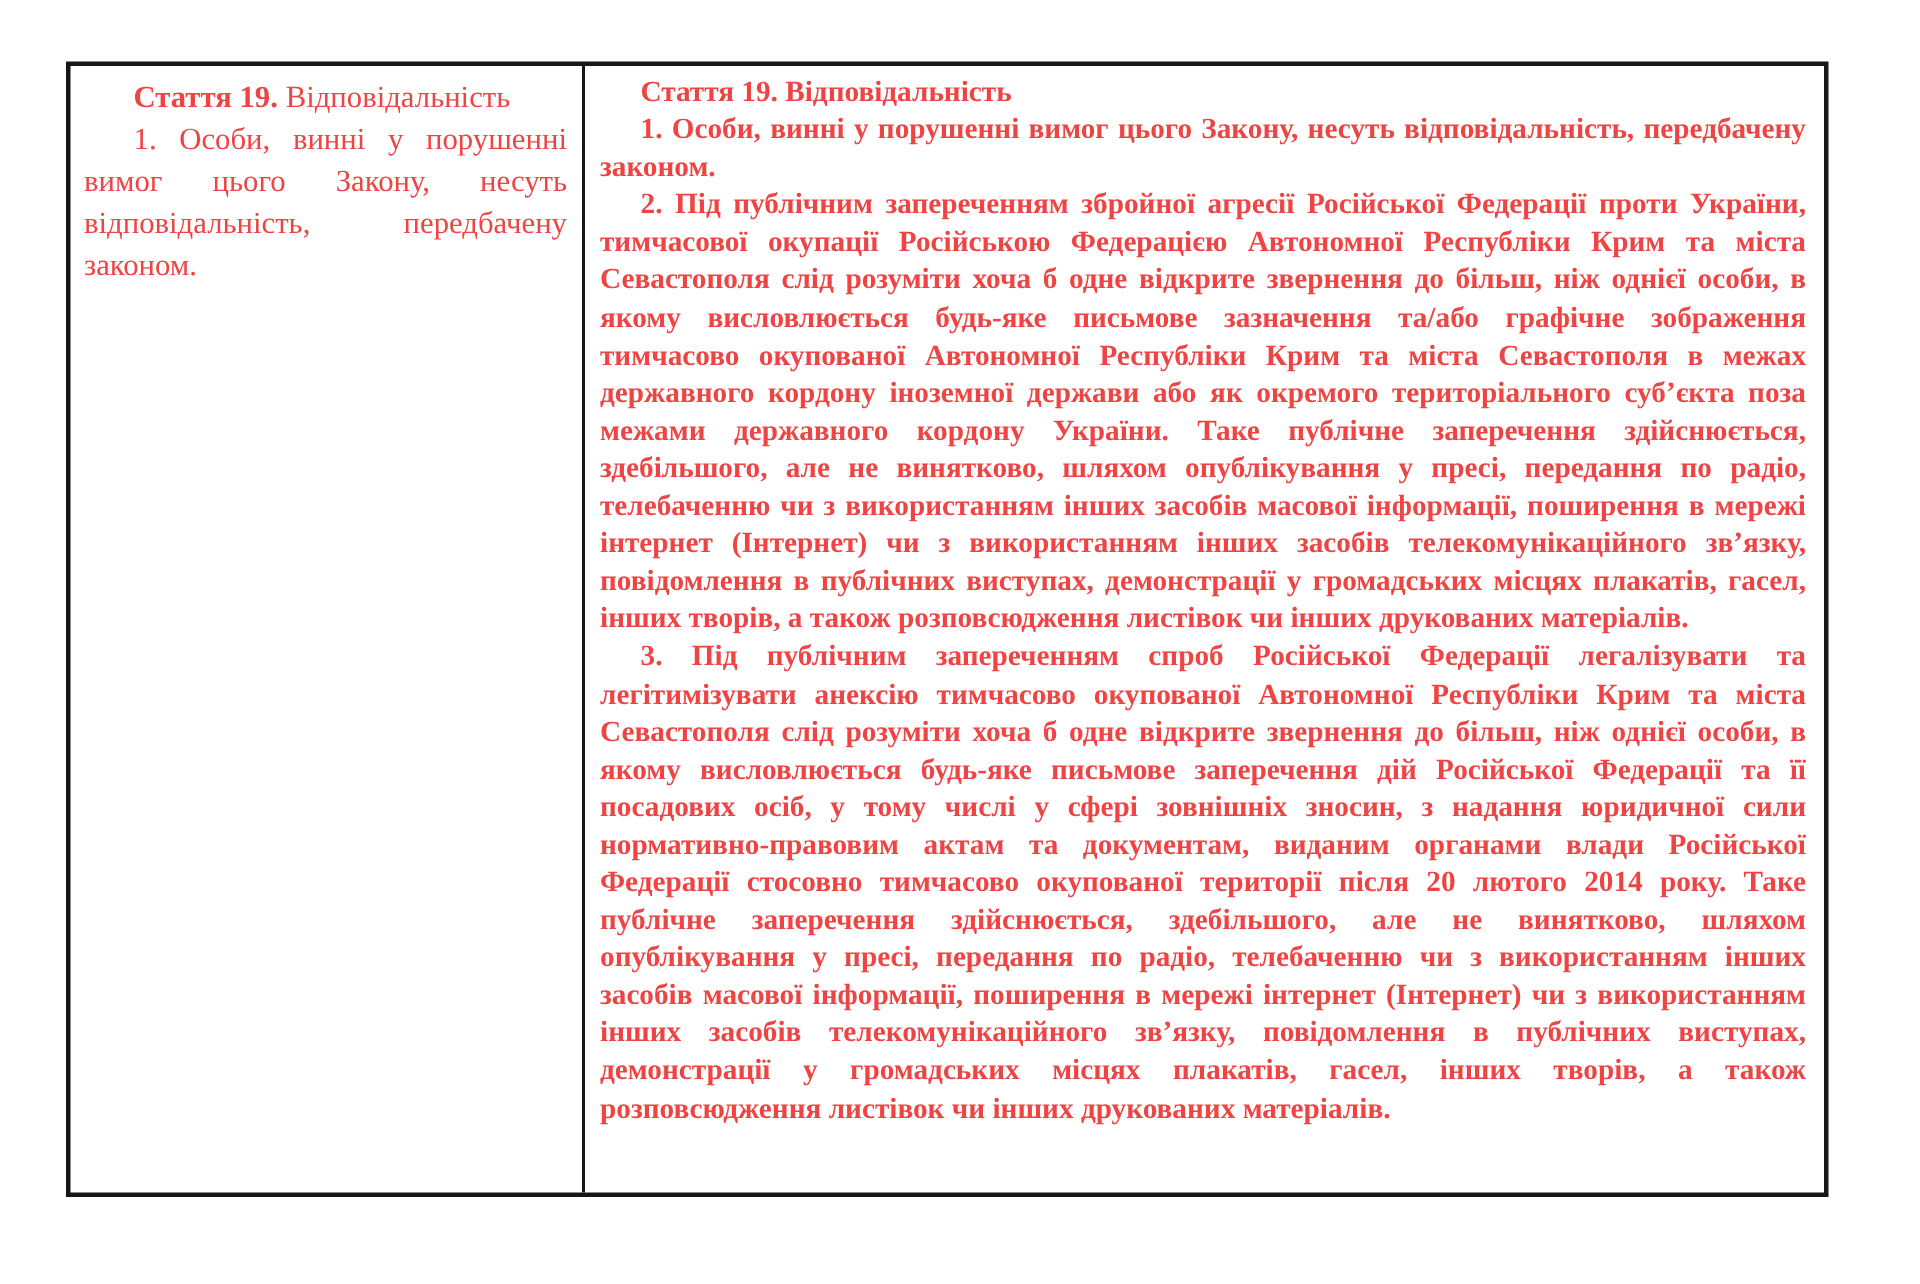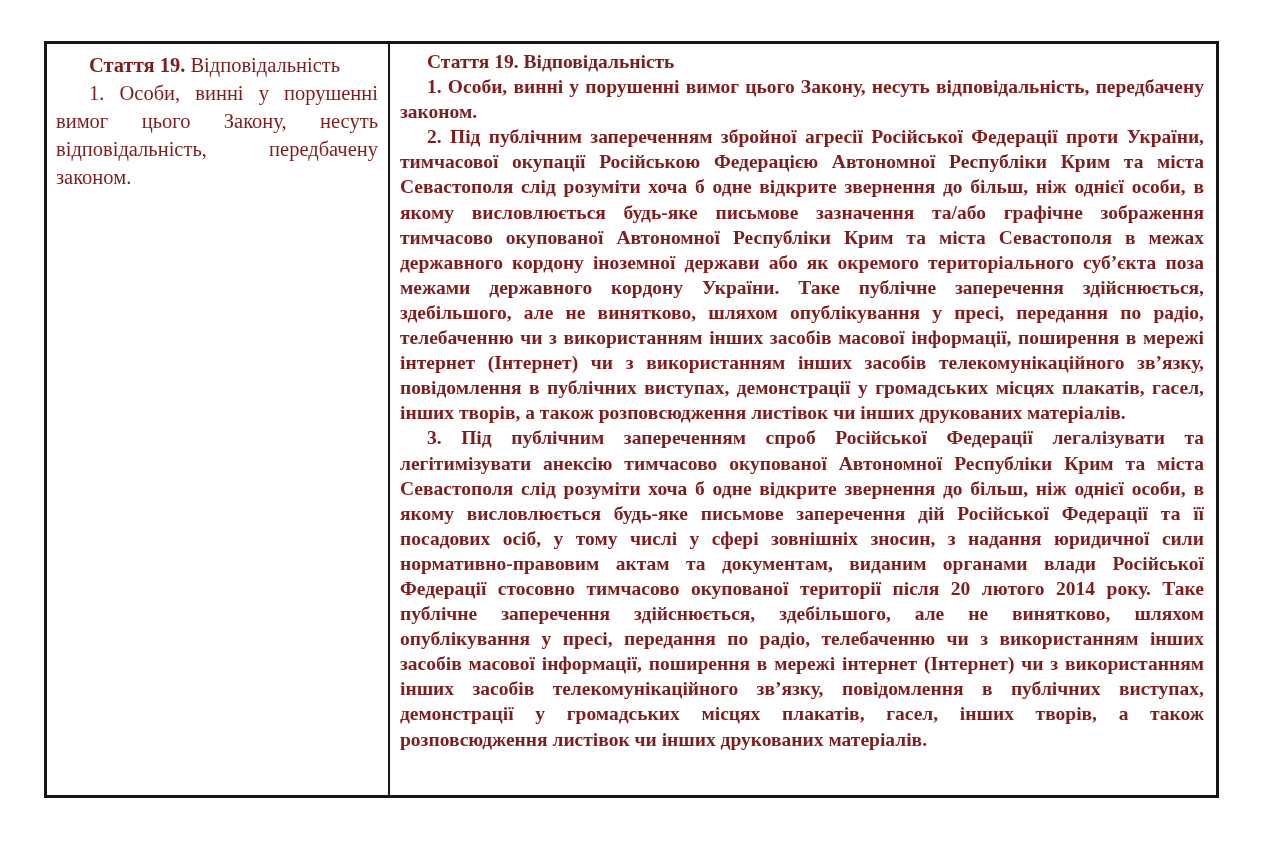--- a/index.html
+++ b/index.html
@@ -6,21 +6,21 @@
     margin: 0;
     padding: 0;
     background: #ffffff;
   }
   .page {
     position: relative;
     width: 1280px;
     height: 856px;
     background: #ffffff;
     font-family: "Liberation Serif", "DejaVu Serif", serif;
-    color: #7f1d1d;
+    color: #ef4444;
     overflow: hidden;
   }
   .law-table {
     position: absolute;
     left: 44px;
     top: 41px;
     width: 1175px;
     height: 757px;
     border: 3px solid #161616;
     box-sizing: border-box;

